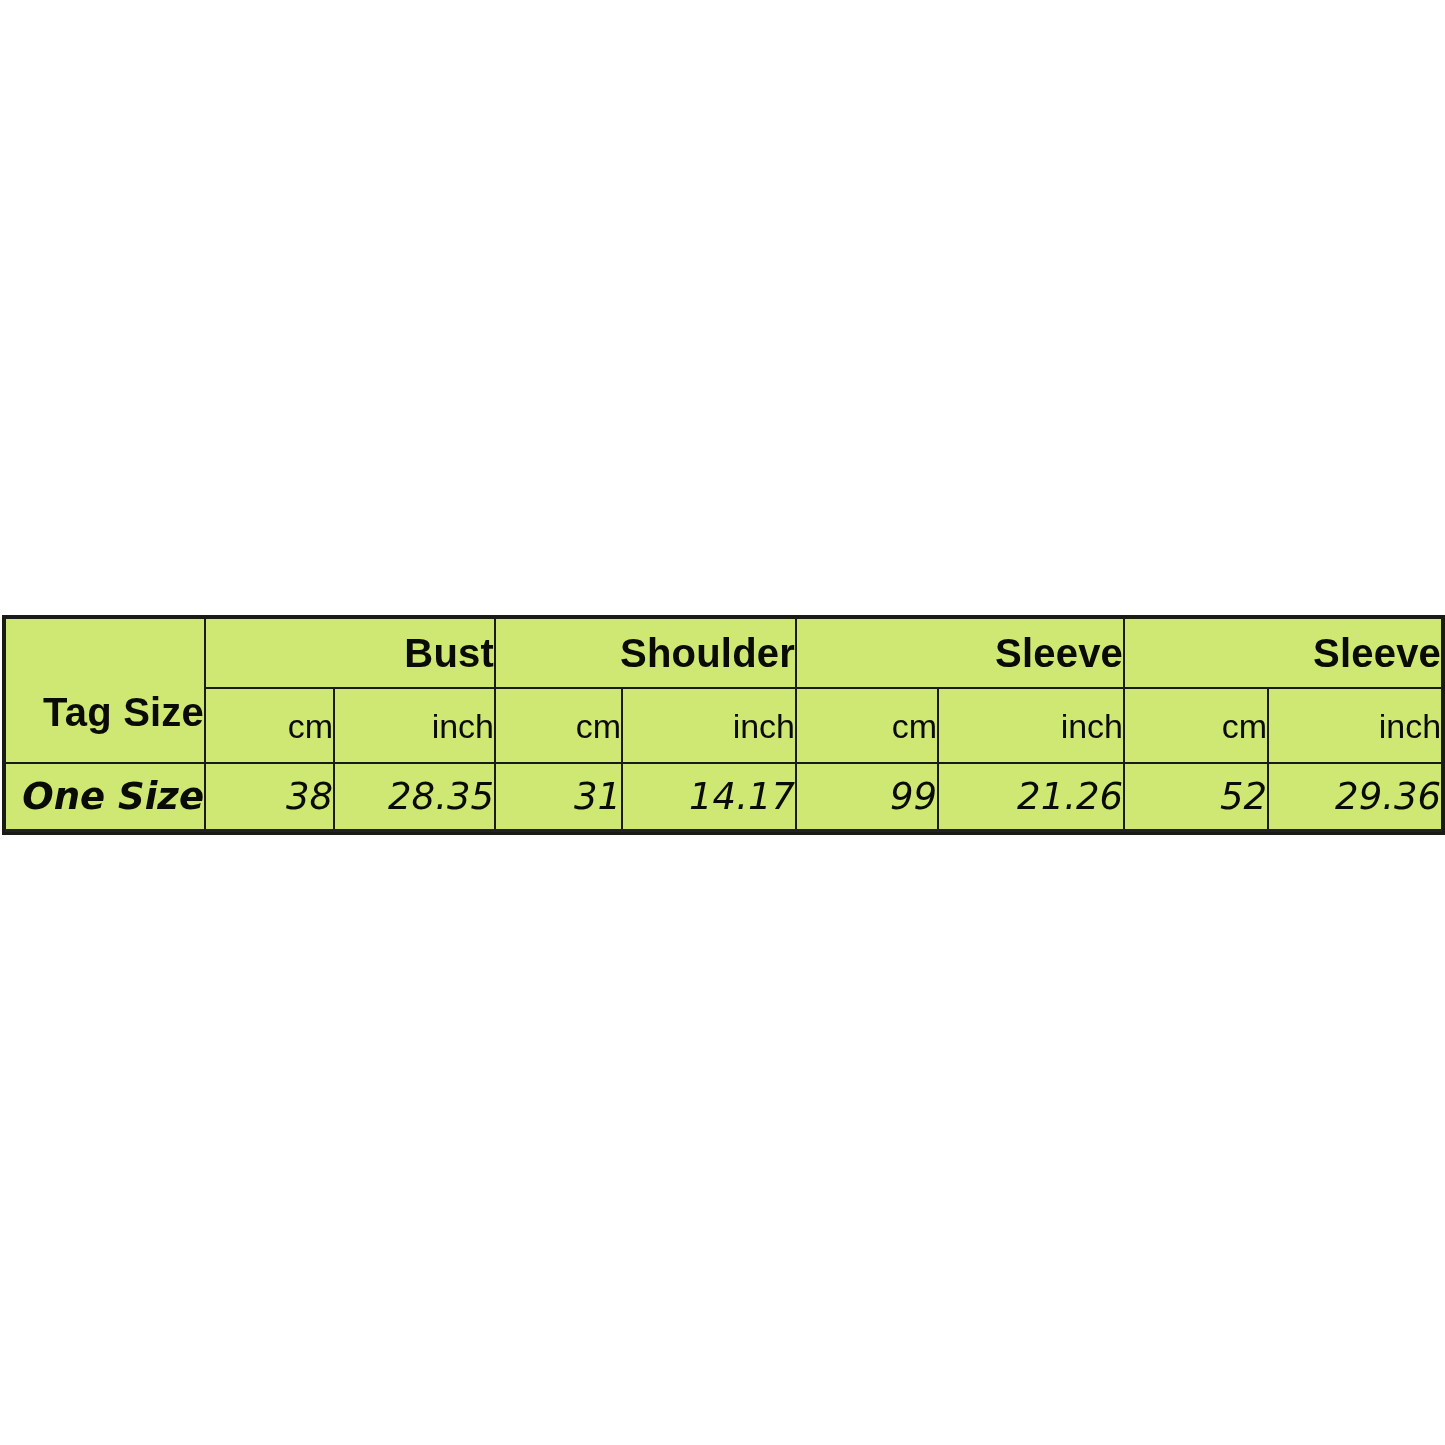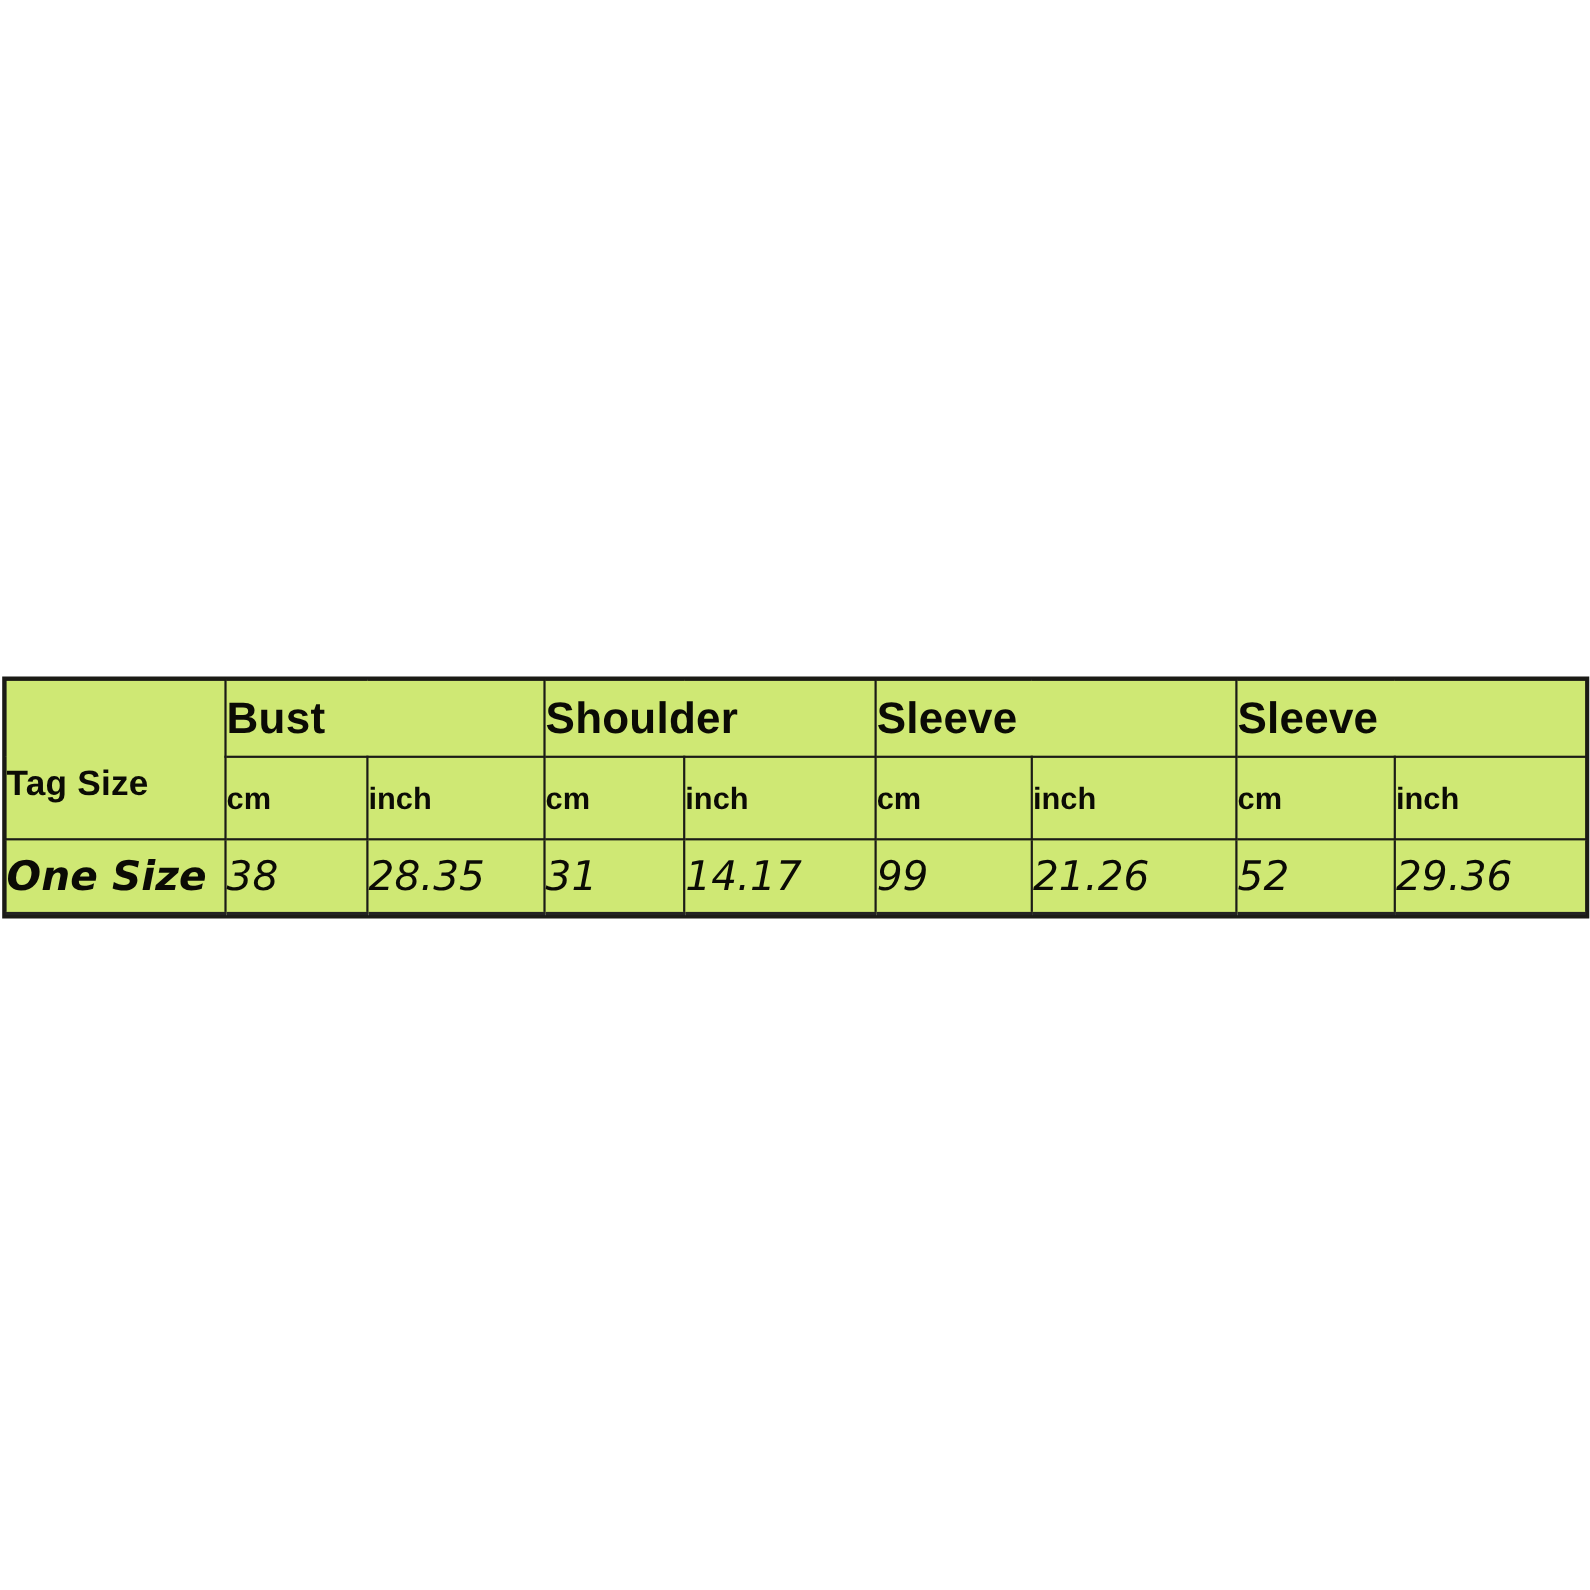--- a/index.html
+++ b/index.html
@@ -22,58 +22,58 @@
     top: 617px;
     width: 1437px;
     border-collapse: collapse;
     table-layout: fixed;
     background: #ffffff;
   }
 
   #size-chart td {
     border: 2px solid #1b1b16;
     padding: 0;
-    text-align: left;
+    text-align: right;
     vertical-align: middle;
     background: #cfe874;
     color: #0b0b05;
     line-height: 1;
   }
 
   
   #size-chart {
     outline: 3px solid #1b1b16;
     outline-offset: -1px;
   }
 
   
   .r-group  { height: 70px; }
   .r-unit   { height: 75px; }
   .r-values { height: 68px; margin-top: 24px; }
 
   
   .tag-size-cell {
-    font-size: 32px;
+    font-size: 40px;
     font-weight: bold;
     letter-spacing: 0.2px;
   }
   .tag-size-cell .tag-inner {
     display: block;
     padding-top: 42px;   
   }
 
   .group-label {
     font-size: 40px;
     font-weight: bold;
     letter-spacing: 0.2px;
   }
 
   .unit-label {
-    font-size: 28px;
-    font-weight: bold;
+    font-size: 34px;
+    font-weight: normal;
   }
 
   
   .cell-tag-value {
     background: #f7f29c;
     font-family: "DejaVu Sans", sans-serif;
     font-size: 37px;
     font-weight: bold;
     font-style: italic;
   }

